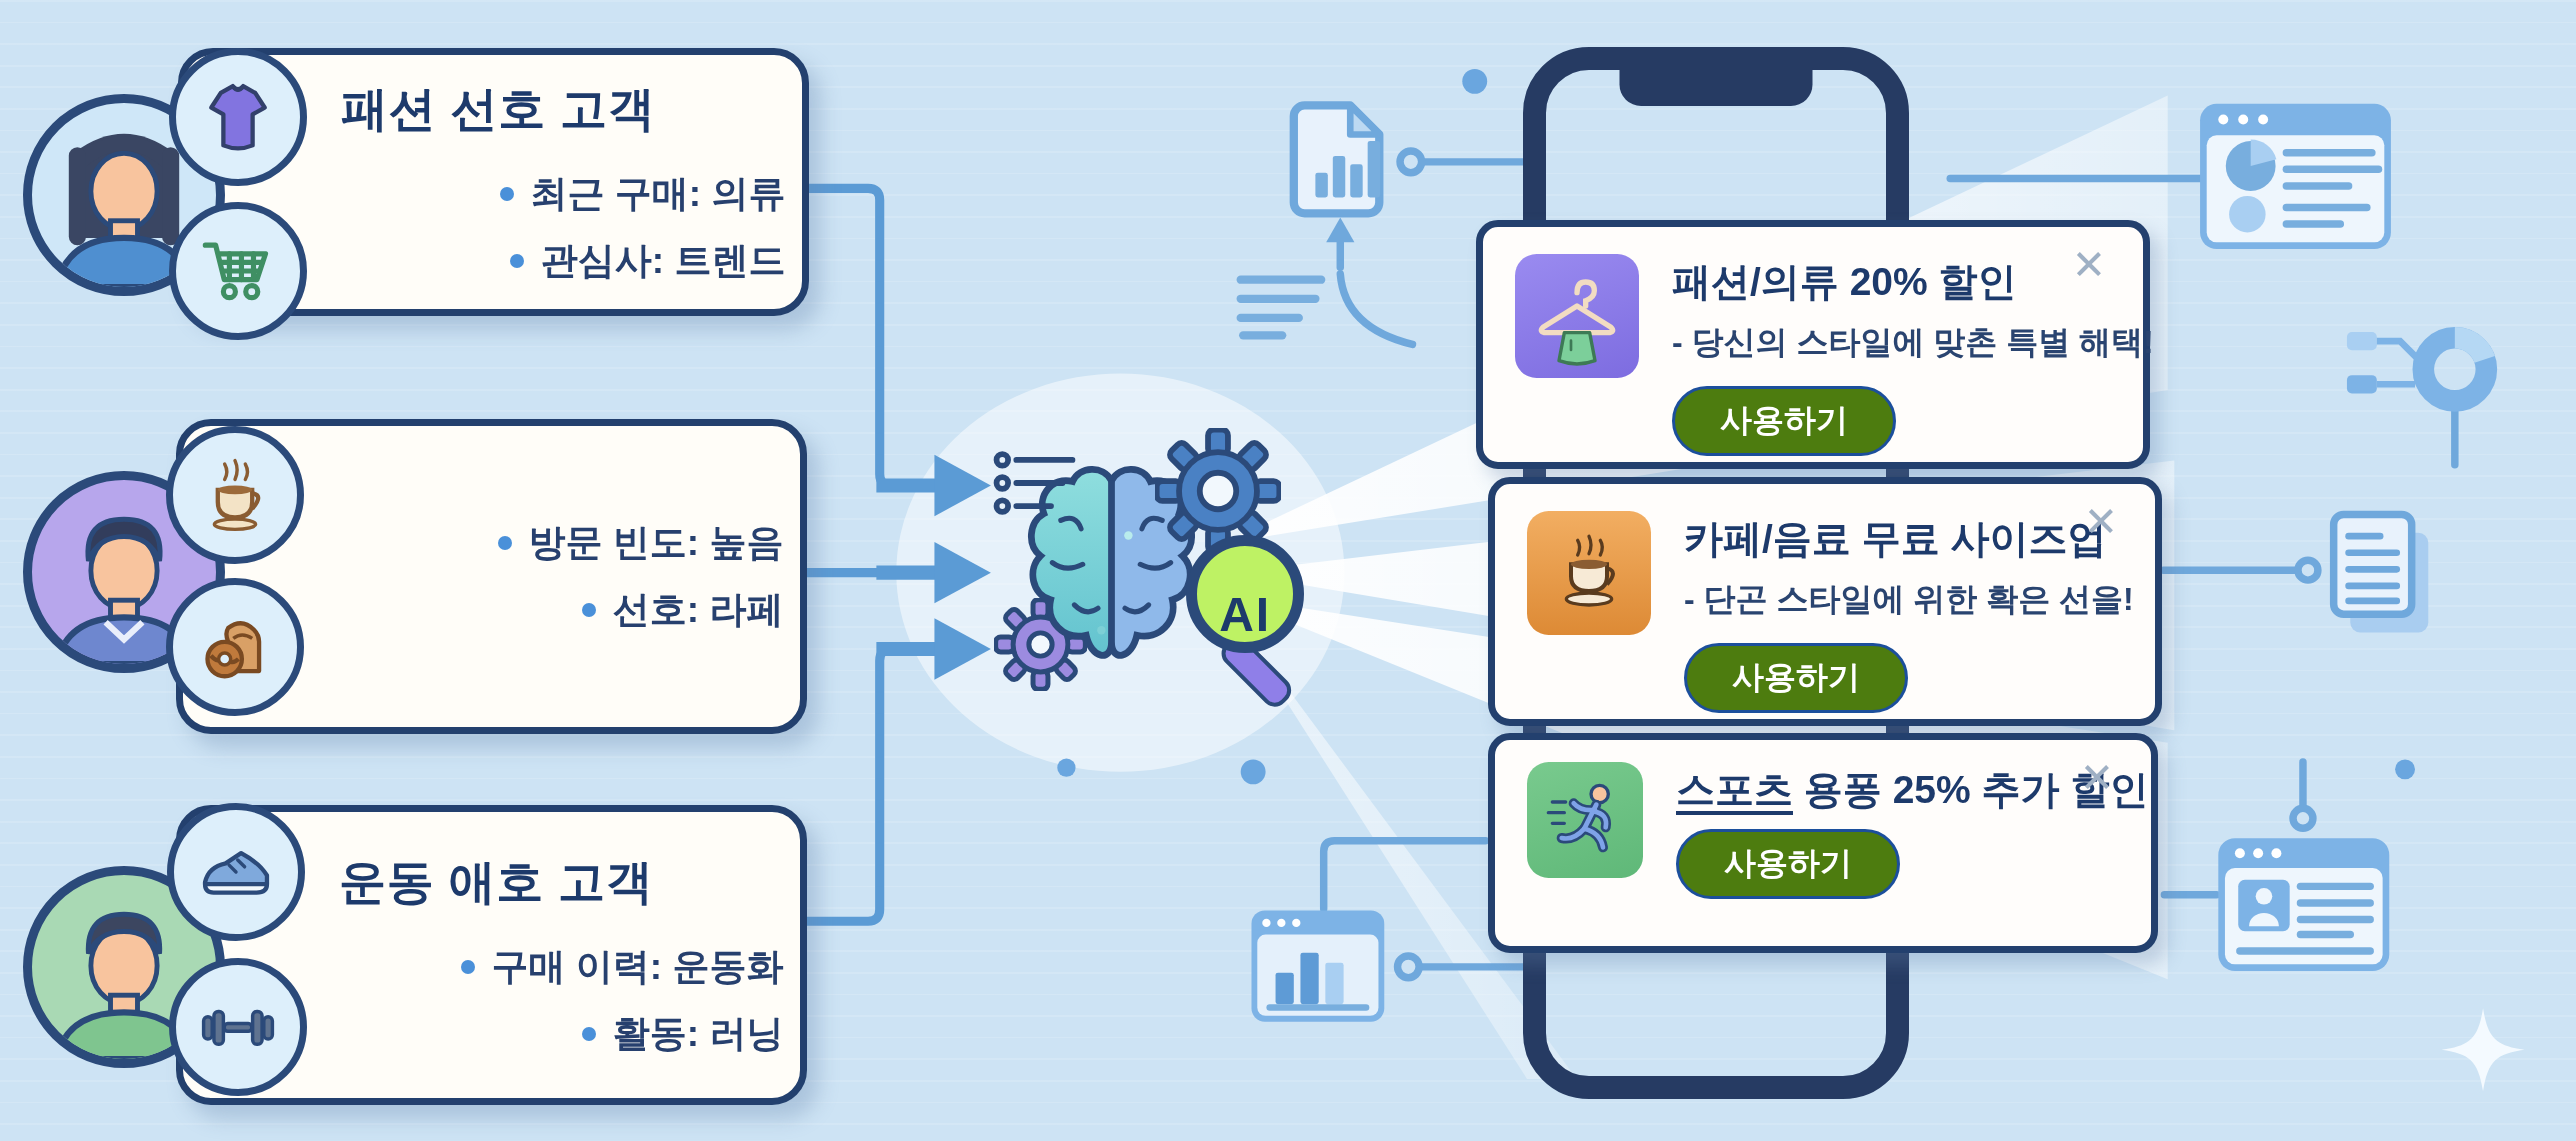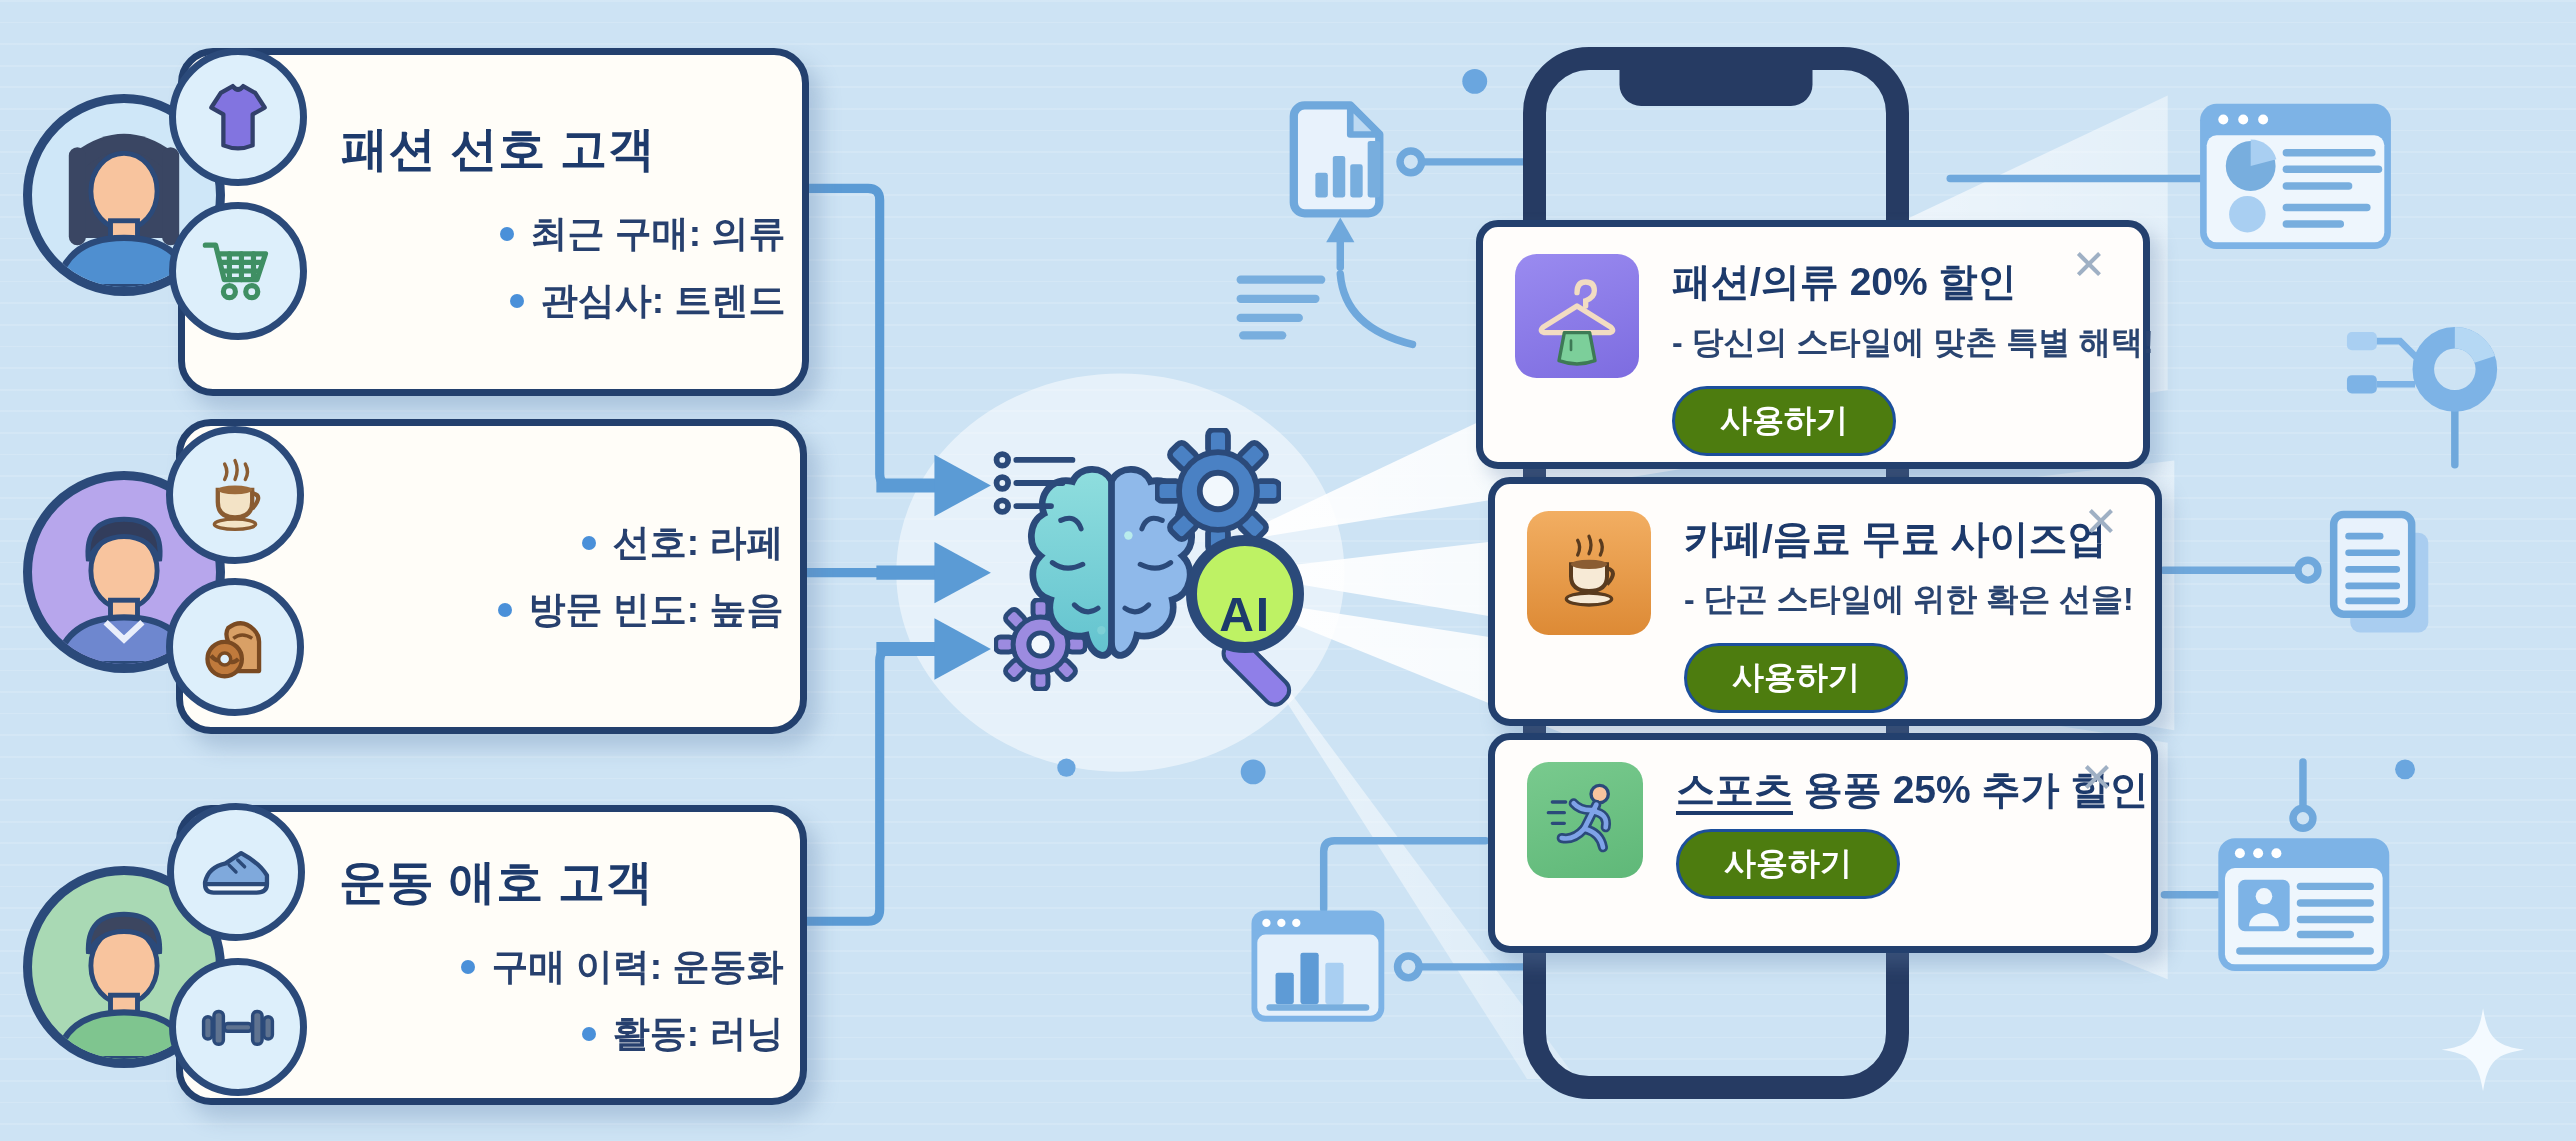--- a/index.html
+++ b/index.html
@@ -330,46 +330,46 @@
 
   <div class="mag-handle"></div>
   <div class="mag">
     <span>AI</span>
   </div>
 
   <div class="phone">
     <div class="notch"></div>
   </div>
 
-  <div class="cust" style="left:178px;top:48px;width:631px;height:348px;">
+  <div class="cust" style="left:178px;top:48px;width:631px;height:268px;">
     <div class="content">
       <div class="cust-title">패션 선호 고객</div>
       <ul class="bullets">
         <li>
             <span class="bdot"></span>
             <span>최근 구매: 의류</span>
           </li>
         <li>
             <span class="bdot"></span>
             <span>관심사: 트렌드</span>
           </li>
       </ul>
     </div>
   </div>
 
   <div class="cust" style="left:176px;top:419px;width:631px;height:315px;">
     <div class="content">
       <ul class="bullets">
         <li>
             <span class="bdot"></span>
-            <span>선호: 라페</span>
+            <span>방문 빈도: 높음</span>
           </li>
         <li>
             <span class="bdot"></span>
-            <span>방문 빈도: 높음</span>
+            <span>선호: 라페</span>
           </li>
       </ul>
     </div>
   </div>
 
   <div class="cust" style="left:176px;top:805px;width:631px;height:300px;">
     <div class="content">
       <div class="cust-title">운동 애호 고객</div>
       <ul class="bullets">
         <li>

